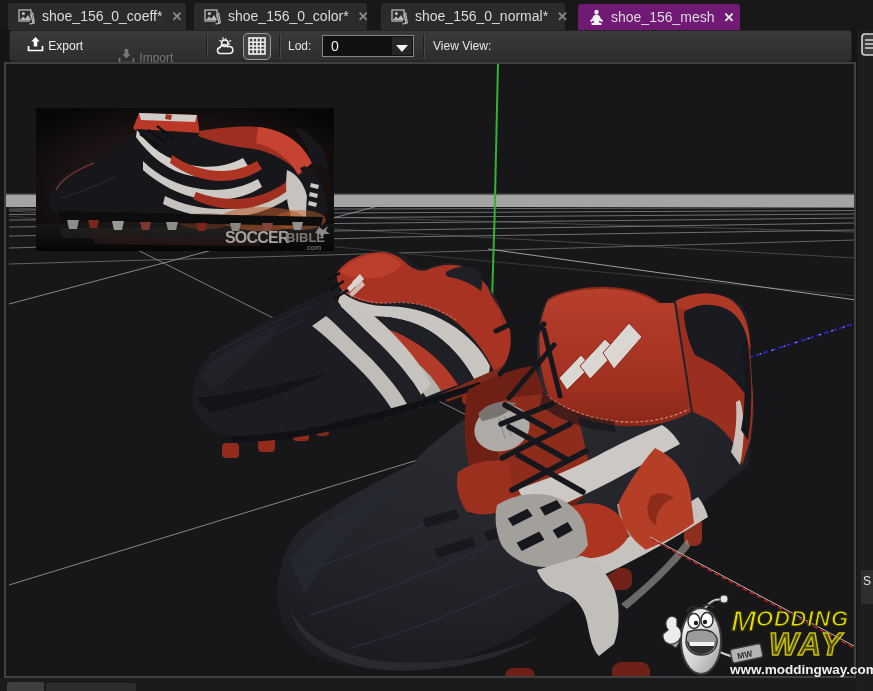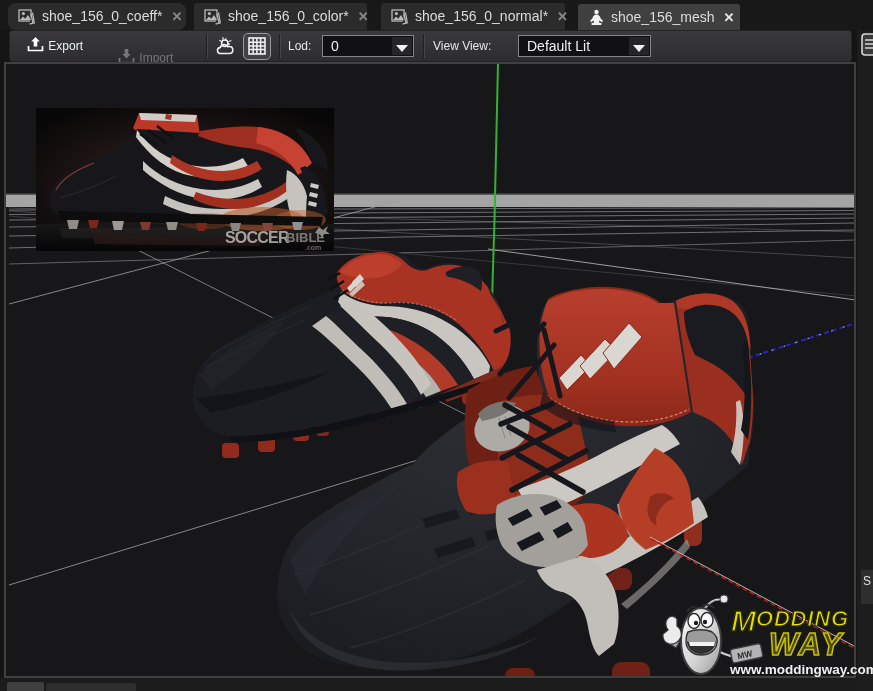--- a/index.html
+++ b/index.html
@@ -1,21 +1,21 @@
 <!DOCTYPE html>
 <html><head>
 <meta charset="utf-8">
 <style>
   html,body{margin:0;padding:0;}
   body{width:873px;height:691px;overflow:hidden;background:#141414;
        font-family:"Liberation Sans",sans-serif;position:relative;}
   .tabbar{position:absolute;left:0;top:0;width:873px;height:30px;background:#181818;}
   .tab{position:absolute;top:3px;height:27px;background:#2b2b2b;border-radius:3px 3px 0 0;
        color:#dcdcdc;font-size:14px;line-height:27px;white-space:nowrap;}
-  .tab.active{top:4px;height:29px;background:#404040;}
+  .tab.active{top:4px;height:29px;background:#701a75;}
   .tab .ic{display:inline-block;vertical-align:-4px;margin:0 6px 0 10px;}
   .tab .x{color:#8a8a8a;font-size:13px;font-weight:bold;margin-left:9px;margin-right:10px;}
   .tab.active .x{color:#e8e8e8;}
   .toolbar{position:absolute;left:9px;top:30px;width:843px;height:32px;
        background:linear-gradient(#3a3a3c,#2d2d2f);border-radius:3px;border:1px solid #232323;box-sizing:border-box;}
   .tb{position:absolute;top:0;height:30px;color:#e9f2f1;font-size:12px;line-height:30px;}
   .tb.gray{color:#767676;}
   .sep{position:absolute;top:3px;width:1px;height:24px;background:#1f1f1f;border-right:1px solid #474747;}
   .combo{position:absolute;top:4px;height:22px;background:#111113;border:1px solid #858585;box-sizing:border-box;}
   .combo .val{position:absolute;left:8px;top:0;color:#f0f0f0;font-size:14px;line-height:21px;}
@@ -29,21 +29,21 @@
   .bstrip{position:absolute;left:0;top:678px;width:857px;height:13px;background:#1b1b1b;}
   .btab1{position:absolute;left:7px;top:682px;width:37px;height:9px;background:#3f3f3f;border-radius:2px 2px 0 0;}
   .btab2{position:absolute;left:46px;top:683px;width:90px;height:8px;background:#2d2d2d;border-radius:2px 2px 0 0;}
   .vp{position:absolute;left:4px;top:62px;width:852px;height:616px;background:#17171a;
       border:2px solid #404040;box-sizing:border-box;}
 </style>
 </head>
 <body>
 <div class="tabbar"></div>
 
-<div class="tab" style="left:8px;width:178px;border-radius:8px;"><span class="ic"><svg width="18" height="16" viewBox="0 0 18 16">
+<div class="tab" style="left:8px;width:178px;"><span class="ic"><svg width="18" height="16" viewBox="0 0 18 16">
         <g fill="none" stroke="#b9b9b9" stroke-width="1.3">
           <rect x="1" y="1" width="12" height="11" fill="#2b2b2b"></rect>
           <path d="M14.5 3.5l1.8 10.2-4.5 1.3" fill="#2b2b2b"></path>
           <path d="M13 5l2 9-3.5 1" fill="#2b2b2b"></path>
         </g>
         <circle cx="5.4" cy="4.6" r="1.6" fill="#b9b9b9"></circle>
         <path d="M2 11l3-3.4 2.2 2.2L10 6l3 5z" fill="#b9b9b9"></path>
       </svg></span>shoe_156_0_coeff*<span class="x">✕</span></div>
 <div class="tab" style="left:194px;width:173px;"><span class="ic"><svg width="18" height="16" viewBox="0 0 18 16">
         <g fill="none" stroke="#b9b9b9" stroke-width="1.3">
@@ -97,24 +97,20 @@
       </svg>
     </div>
   <div class="sep" style="left:269px;"></div>
   <span class="tb" style="left:278px;color:#e6e6e6;">Lod:</span>
   <div class="combo" style="left:312px;width:92px;">
       <span class="val">0</span>
       <span class="arr"></span>
     </div>
   <div class="sep" style="left:413px;"></div>
   <span class="tb" style="left:423px;color:#e6e6e6;">View View:</span>
-  <div class="combo" style="left:508px;width:133px;">
-      <span class="val">Default Lit</span>
-      <span class="arr"></span>
-    </div>
 </div>
 
 <div class="rstrip"></div>
 <div style="position:absolute;left:861px;top:33px;width:12px;height:23px;">
   <svg width="18" height="23" viewBox="0 0 18 23">
       <rect x="1" y="1" width="16" height="21" rx="3" fill="#3a3a3a" stroke="#d8d8d8" stroke-width="1.6"></rect>
       <path d="M4 7h10M4 11h10M4 15h10" stroke="#d8d8d8" stroke-width="1.6"></path>
     </svg>
 </div>
 <div class="rtab">S</div>

